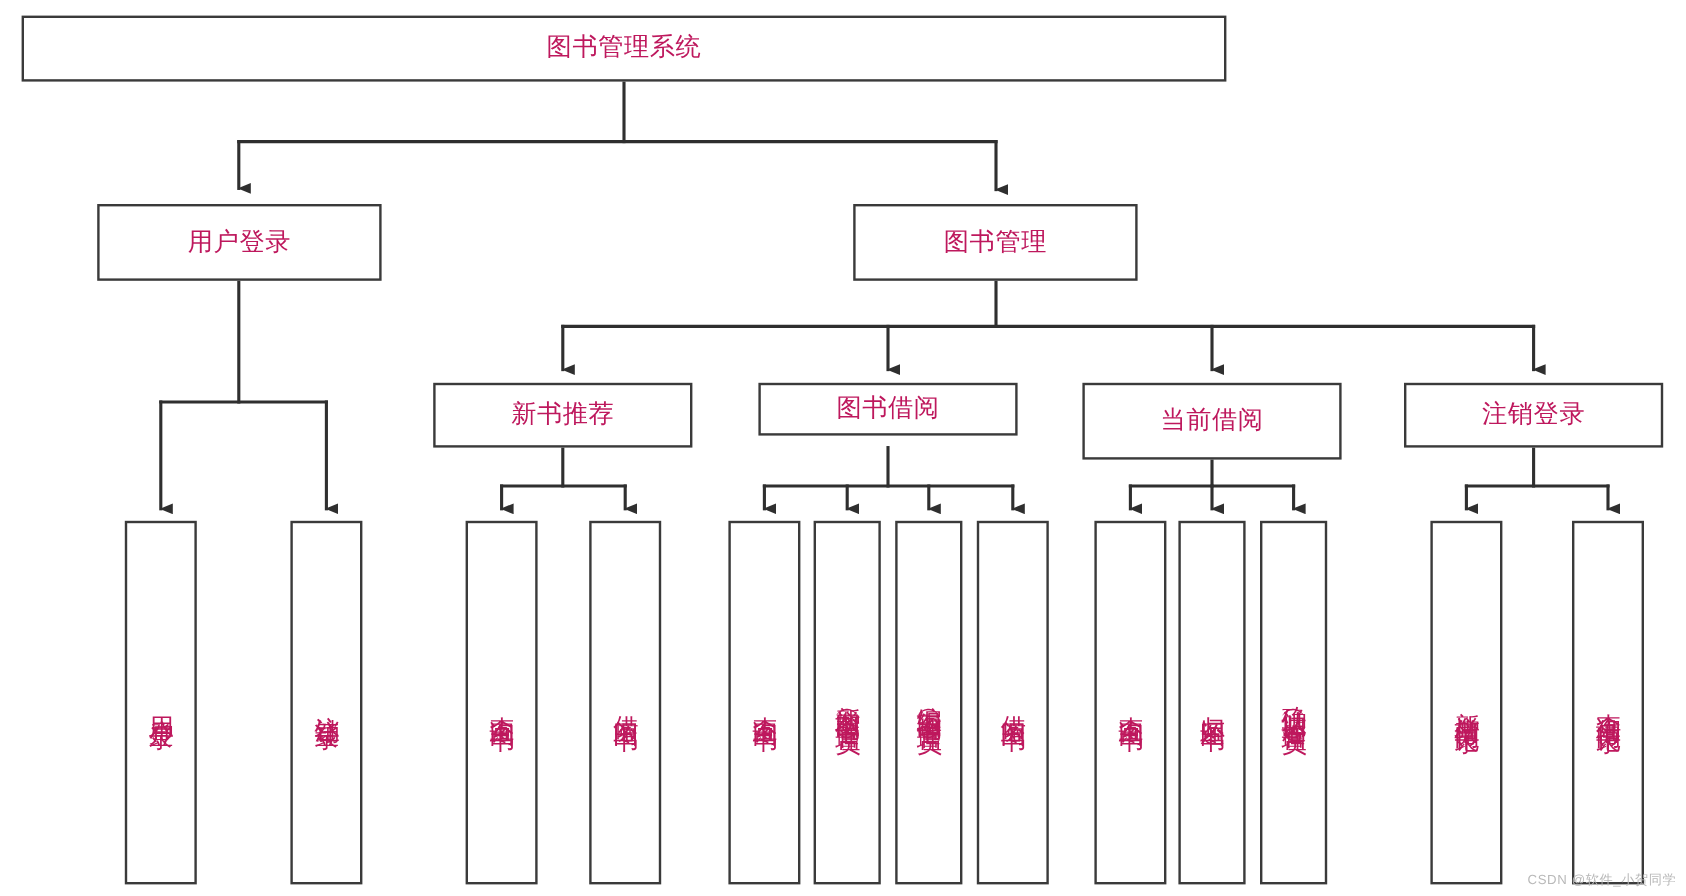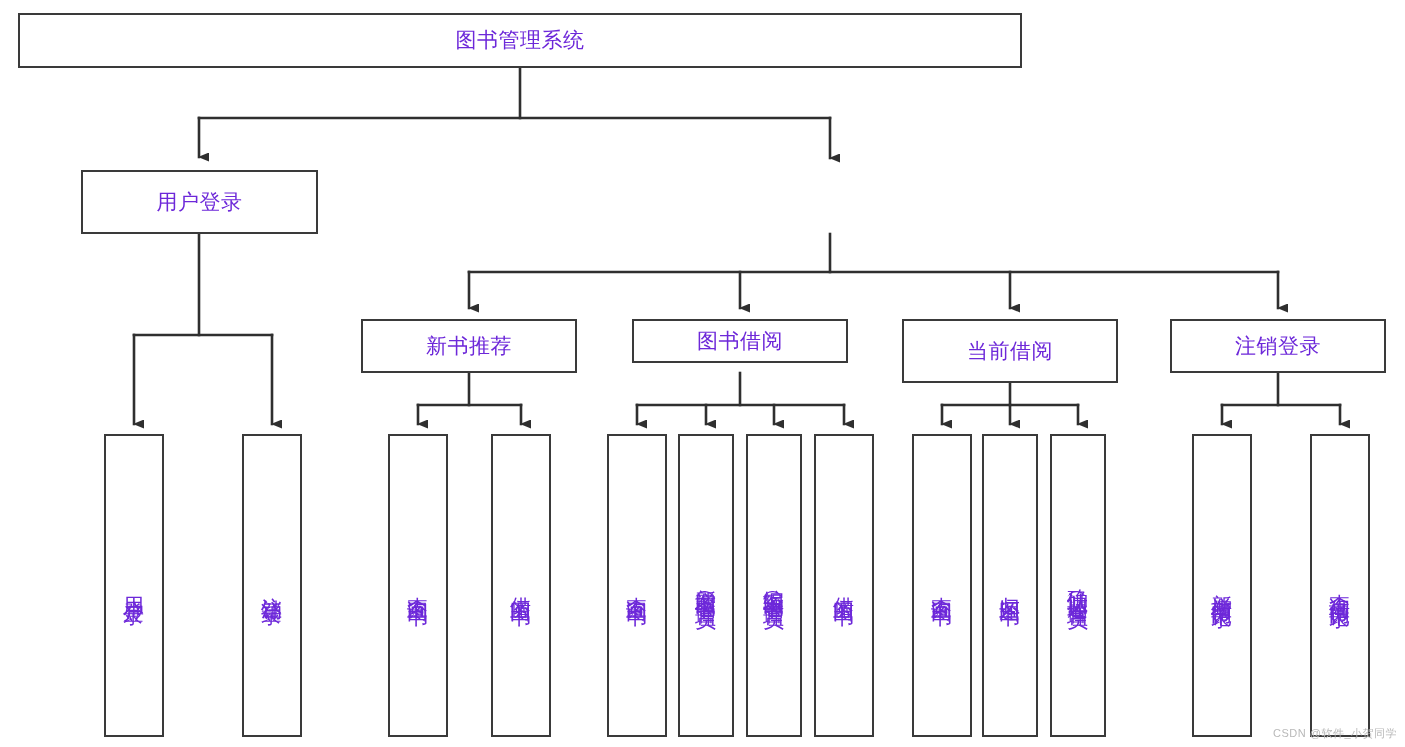--- a/index.html
+++ b/index.html
@@ -29,21 +29,21 @@
     position: absolute;
     box-sizing: border-box;
     background: #ffffff;
     border: 2px solid #3a3a3a;
     display: flex;
     align-items: center;
     justify-content: center;
     z-index: 3;
   }
   .node-label {
-    color: #6d28d9;
+    color: #be185d;
     font-size: 21px;
     line-height: 1.18;
     letter-spacing: 0.5px;
     white-space: nowrap;
     text-align: left;
   }
   .node-box.vertical {
     align-items: center;
     justify-content: center;
   }
@@ -121,20 +121,23 @@
     </g>
   </svg>
 
   <div class="node-box" style="left:18px; top:13px; width:1004px; height:55px;">
     <span class="node-label">图书管理系统</span>
   </div>
 
   <div class="node-box" style="left:81px; top:170px; width:237px; height:64px;">
     <span class="node-label">用户登录</span>
   </div>
+  <div class="node-box" style="left:711px; top:170px; width:237px; height:64px;">
+    <span class="node-label">图书管理</span>
+  </div>
 
   <div class="node-box" style="left:361px; top:319px; width:216px; height:54px;">
     <span class="node-label">新书推荐</span>
   </div>
   <div class="node-box" style="left:632px; top:319px; width:216px; height:44px;">
     <span class="node-label">图书借阅</span>
   </div>
   <div class="node-box" style="left:902px; top:319px; width:216px; height:64px;">
     <span class="node-label">当前借阅</span>
   </div>

